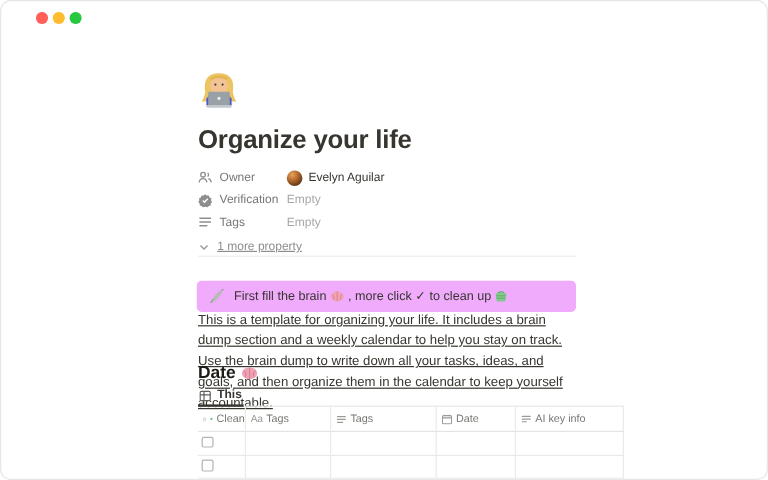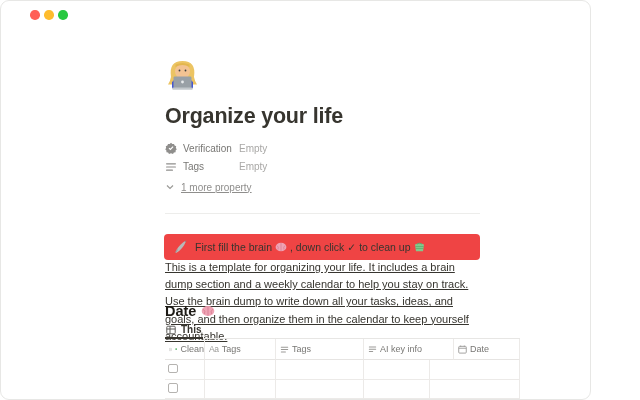--- a/index.html
+++ b/index.html
@@ -1,18 +1,18 @@
 <!DOCTYPE html>
 <html><head>
 <meta charset="utf-8">
 <style>
   * { margin:0; padding:0; box-sizing:border-box; }
   html,body { width:640px; height:400px; background:#fff; }
   body { font-family:"Liberation Sans","DejaVu Sans",sans-serif; color:#37352f; }
-  .window { position:absolute; inset:0; width:591px; height:400px; background:#fff;
+  .window { position:absolute; inset:0; width:640px; height:400px; background:#fff;
             border:1px solid #e7e7e5; border-radius:9px; overflow:hidden; }
 
   
   .lights { position:absolute; top:9px; left:29px; display:flex; gap:4.5px; }
   .light { width:9.5px; height:9.5px; border-radius:50%; }
   .light.red{ background:#ff5f57; } .light.yellow{ background:#febc2e; } .light.green{ background:#28c840; }
 
   
   .page-icon { position:absolute; left:164px; top:55px; width:35px; height:37px; cursor:pointer; }
 
@@ -27,21 +27,21 @@
   .prop-val { font-size:10px; color:#37352f; display:flex; align-items:center; gap:5px; }
   .prop-val.empty { color:#a9a8a6;text-align:right; }
   .avatar { width:13px; height:13px; border-radius:50%;
             background:radial-gradient(circle at 35% 28%, #e9a45a 0%, #a85f28 45%, #4a2d12 85%); }
   .more-prop { display:flex; align-items:center; gap:6px; height:18px; margin-top:2px;
                color:#8f8e8c; font-size:10px; cursor:pointer;text-decoration:underline; }
 
   .divider { position:absolute; left:164px; top:212px; width:315px; height:1px; background:#ededeb; }
 
   
-  .callout { position:absolute; left:163px; top:233px; width:316px; height:26px; background:#ef4444;
+  .callout { position:absolute; left:163px; top:233px; width:316px; height:26px; background:#f0abfc;
              border-radius:4px; display:flex; align-items:center; padding:0 10px; gap:8px; }
   .callout-text { font-size:10.5px; color:#37352f; display:flex; align-items:center; gap:3px; white-space:nowrap; }
 
   .paragraph { position:absolute; left:164px; top:258px; width:319px; font-size:11px;
                line-height:17.2px; color:#37352f;text-decoration:underline; }
 
   .section-heading { position:absolute; left:164px; top:302px; display:flex; align-items:center; gap:5px;
                      font-size:14.5px; font-weight:700; color:#1d1b16; }
 
   
@@ -87,20 +87,34 @@
       <rect x="8.5" y="20.5" width="18" height="11.5" rx="1.2" fill="#99a0a6"></rect>
       <rect x="7" y="31.5" width="21" height="2.2" rx="1.1" fill="#c2c7cb"></rect>
       <circle cx="17.5" cy="26" r="1.4" fill="#e8eaec"></circle>
     </svg>
   </div>
 
   <h1 class="page-title">Organize your life</h1>
 
   <div class="props">
 
+    <div class="prop-row">
+      <div class="prop-key">
+        <svg width="12" height="12" viewBox="0 0 12 12">
+          <circle cx="4.2" cy="3.6" r="1.9" fill="none" stroke="#8f8e8c" stroke-width="1.1"></circle>
+          <path d="M1 10 Q1.4 6.8 4.2 6.8 Q7 6.8 7.4 10" fill="none" stroke="#8f8e8c" stroke-width="1.1"></path>
+          <path d="M8 2.1 A1.9 1.9 0 0 1 8 5.2 M8.6 6.9 Q10.7 7.3 11 10" fill="none" stroke="#8f8e8c" stroke-width="1.1"></path>
+        </svg>
+        <span>Owner</span>
+      </div>
+      <div class="prop-val">
+        <span class="avatar"></span>
+        <span>Evelyn Aguilar</span>
+      </div>
+    </div>
 
     <div class="prop-row">
       <div class="prop-key">
         <svg width="12" height="12" viewBox="0 0 12 12">
           <path d="M6 0.8 L7.3 2 L9 1.9 L9.6 3.5 L11.2 4.2 L10.8 5.9 L11.8 7.3 L10.6 8.5 L10.6 10.2 L8.9 10.6 L8 12 L6 11.2 L4 12 L3.1 10.6 L1.4 10.2 L1.4 8.5 L0.2 7.3 L1.2 5.9 L0.8 4.2 L2.4 3.5 L3 1.9 L4.7 2 Z" fill="#8f8e8c"></path>
           <path d="M4 6.1 L5.4 7.5 L8.1 4.7" fill="none" stroke="#fff" stroke-width="1.2"></path>
         </svg>
         <span>Verification</span>
       </div>
       <div class="prop-val empty">Empty</div>
@@ -133,21 +147,21 @@
       <path d="M1.5 12.5 C2 9.5 5.5 5 10.5 1.2 L11.6 2.2 C9.5 7 6 10.8 2.6 12.8 Z" fill="#b9b9b9"></path>
       <path d="M10.5 1.2 L11.6 2.2 L12.5 0.6 Z" fill="#8f8f8f"></path>
       <path d="M1.5 12.5 L3.5 9.5" stroke="#8f8f8f" stroke-width="0.8"></path>
     </svg>
     <div class="callout-text">
       <span>First fill the brain</span>
       <svg width="12" height="10" viewBox="0 0 12 10" class="emoji" aria-label="🧠">
         <ellipse cx="6" cy="5" rx="5.4" ry="4.3" fill="#efa3b4"></ellipse>
         <path d="M6 1 L6 9 M2 3.5 Q4 5 3 7.5 M10 3.5 Q8 5 9 7.5" stroke="#d87f95" stroke-width="0.8" fill="none"></path>
       </svg>
-      <span>, down click</span>
+      <span>, more click</span>
       <span style="font-weight:600;">✓</span>
       <span>to clean up</span>
       <svg width="11" height="10" viewBox="0 0 11 10" class="emoji" aria-label="🧺">
         <path d="M1 2.5 Q5.5 0.5 10 2.5 L9 9.3 L2 9.3 Z" fill="#82c98c"></path>
         <path d="M1.4 4.5 L9.6 4.5 M1.7 6.5 L9.3 6.5" stroke="#5da76a" stroke-width="0.7"></path>
         <path d="M3 2 Q5.5 0.2 8 2" fill="none" stroke="#5da76a" stroke-width="0.9"></path>
       </svg>
     </div>
   </div>
 
@@ -189,35 +203,35 @@
         <span class="th-label">Tags</span>
       </div>
       <div class="cell c2">
         <svg width="9" height="9" viewBox="0 0 12 12">
           <rect x="1" y="2.2" width="10" height="1.3" rx="0.6" fill="#9b9a97"></rect>
           <rect x="1" y="5.4" width="10" height="1.3" rx="0.6" fill="#9b9a97"></rect>
           <rect x="1" y="8.6" width="7" height="1.3" rx="0.6" fill="#9b9a97"></rect>
         </svg>
         <span class="th-label">Tags</span>
       </div>
+      <div class="cell c3">
+        <svg width="9" height="9" viewBox="0 0 10 10">
+          <rect x="0.8" y="1.5" width="8.4" height="7.5" rx="1" fill="none" stroke="#9b9a97" stroke-width="1"></rect>
+          <path d="M0.8 3.6 L9.2 3.6" stroke="#9b9a97" stroke-width="1"></path>
+          <path d="M3 0.6 L3 2 M7 0.6 L7 2" stroke="#9b9a97" stroke-width="1"></path>
+        </svg>
+        <span class="th-label">Date</span>
+      </div>
       <div class="cell c4">
         <svg width="9" height="9" viewBox="0 0 12 12">
           <rect x="1" y="2" width="10" height="1.3" rx="0.6" fill="#9b9a97"></rect>
           <rect x="1" y="5" width="10" height="1.3" rx="0.6" fill="#9b9a97"></rect>
           <rect x="1" y="8" width="6" height="1.3" rx="0.6" fill="#9b9a97"></rect>
         </svg>
         <span class="th-label">AI key info</span>
-      </div>
-      <div class="cell c3">
-        <svg width="9" height="9" viewBox="0 0 10 10">
-          <rect x="0.8" y="1.5" width="8.4" height="7.5" rx="1" fill="none" stroke="#9b9a97" stroke-width="1"></rect>
-          <path d="M0.8 3.6 L9.2 3.6" stroke="#9b9a97" stroke-width="1"></path>
-          <path d="M3 0.6 L3 2 M7 0.6 L7 2" stroke="#9b9a97" stroke-width="1"></path>
-        </svg>
-        <span class="th-label">Date</span>
       </div>
     </div>
 
     <div class="trow tbody">
       <div class="cell c0">
           <div class="row-checkbox"></div>
         </div>
       <div class="cell c1"></div>
       <div class="cell c2"></div>
       <div class="cell c3"></div>

